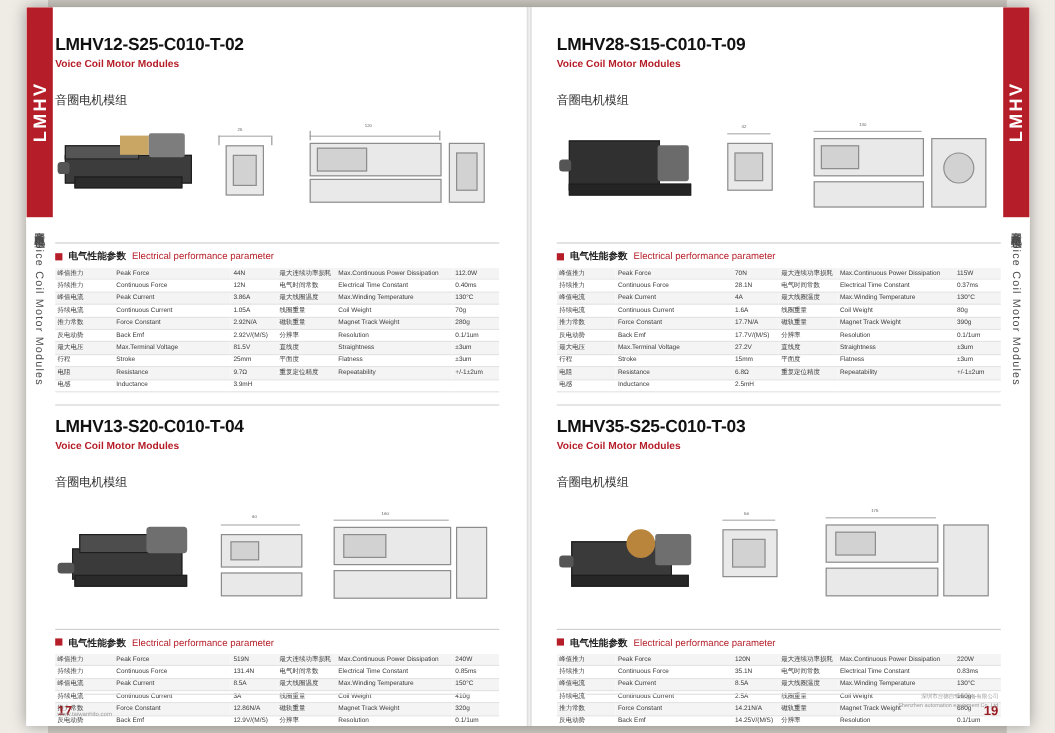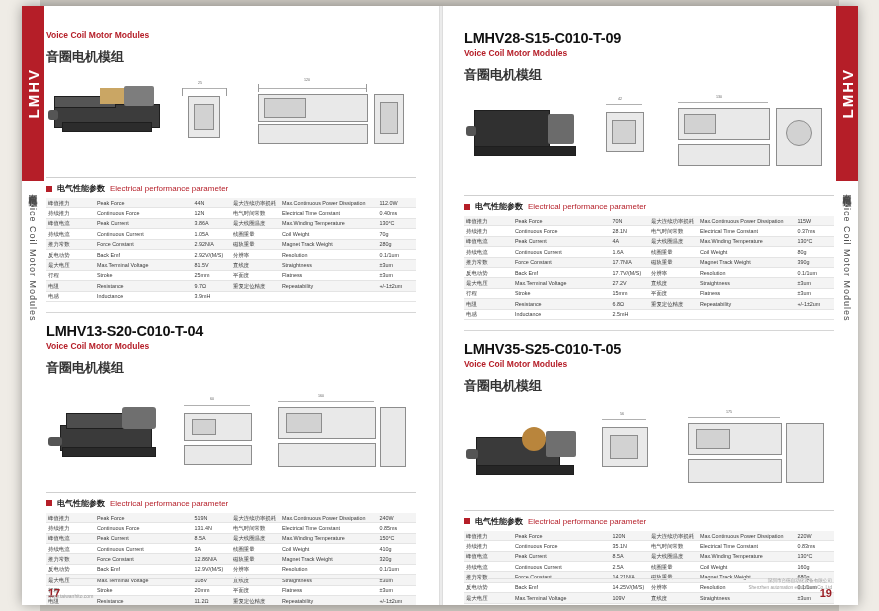--- a/index.html
+++ b/index.html
@@ -34,21 +34,21 @@
   .side-vert.l{left:0;}
   .side-vert.r{right:0;}
 
   .content{position:absolute;left:24px;top:0;right:24px;bottom:0;}
   .page.right .content{left:24px;right:24px;}
 
   
   .product{position:relative;}
   .ptitle{font-size:14.5px;font-weight:bold;color:#111;letter-spacing:-.2px;}
   .psub{font-size:8.5px;font-weight:bold;color:#b51e28;margin-top:2px;}
-  .pcn{font-size:13px;color:#333;margin-top:8px;font-weight:bold;}
+  .pcn{font-size:10px;color:#333;margin-top:19px;}
 
   .figure-row{position:relative;height:96px;margin-top:6px;}
 
   
   .dwg{position:absolute;background:#fff;}
   .dwg .box{position:absolute;border:1px solid #8d8d8d;background:#e9e9e9;}
   .dwg .box.dark{background:#d2d2d2;}
   .dwg .line{position:absolute;background:#9a9a9a;}
   .dwg .dim{position:absolute;background:#b0b0b0;height:1px;}
   .dwg .lbl{position:absolute;font-size:3.6px;color:#666;}
@@ -100,20 +100,21 @@
       <div class="side-tab l">
         <span>LMHV</span>
       </div>
       <div class="side-vert l">
         <span>音圈电机模组  Voice Coil Motor Modules</span>
       </div>
 
       <div class="content">
 
         <div class="product" style="margin-top:24px;">
+          <div class="ptitle">LMHV12-S25-C010-T-02</div>
           <div class="psub">Voice Coil Motor Modules</div>
           <div class="pcn">音圈电机模组</div>
 
           <div class="figure-row">
 
             <div class="motor-photo" style="left:2px;top:6px;width:118px;height:62px;background:#fff;">
               <div class="ph-base" style="left:6px;top:26px;width:104px;height:22px;background:#3c3c3c;"></div>
               <div class="ph-base" style="left:6px;top:18px;width:60px;height:10px;background:#555;"></div>
               <div class="ph-light" style="left:52px;top:10px;width:24px;height:16px;background:#caa664;"></div>
               <div class="ph-grey" style="left:76px;top:8px;width:30px;height:20px;background:#7d7d7d;border-radius:2px;"></div>
@@ -489,21 +490,21 @@
                   <td class="en"></td>
                   <td class="val"></td>
                 </tr>
             </tbody>
           </table>
         </div>
 
         <div class="divider"></div>
 
         <div class="product" style="margin-top:10px;">
-          <div class="ptitle">LMHV35-S25-C010-T-05</div>
+          <div class="ptitle">LMHV35-S25-C010-T-03</div>
           <div class="psub">Voice Coil Motor Modules</div>
           <div class="pcn">音圈电机模组</div>
 
           <div class="figure-row" style="height:100px;">
             <div class="motor-photo" style="left:2px;top:14px;width:120px;height:64px;background:#fff;">
               <div class="ph-base" style="left:10px;top:22px;width:82px;height:30px;background:#3a3a3a;"></div>
               <div class="ph-light" style="left:56px;top:12px;width:24px;height:24px;background:#b9853c;border-radius:50%;"></div>
               <div class="ph-grey" style="left:80px;top:16px;width:30px;height:26px;background:#6f6f6f;border-radius:2px;"></div>
               <div class="ph-base" style="left:10px;top:50px;width:96px;height:8px;background:#262626;"></div>
               <div class="ph-cyl" style="left:0px;top:34px;width:12px;height:10px;"></div>

